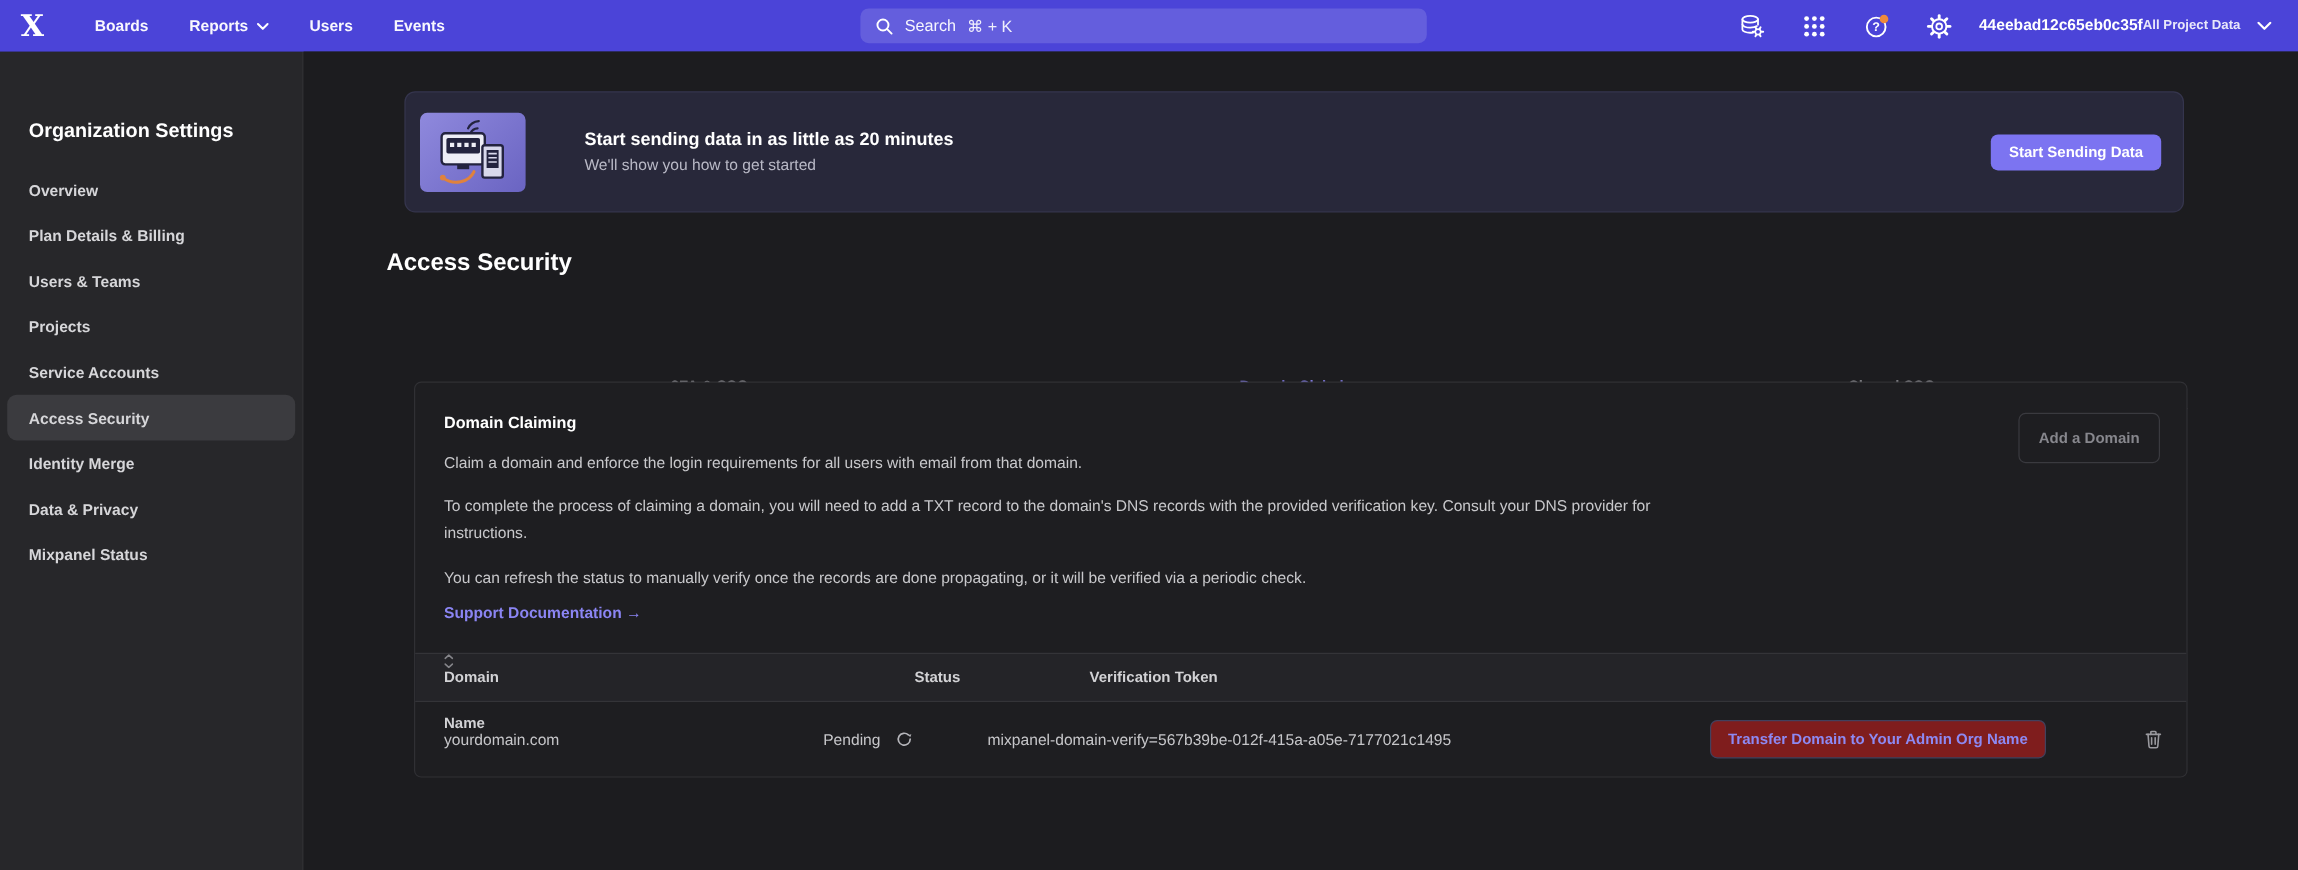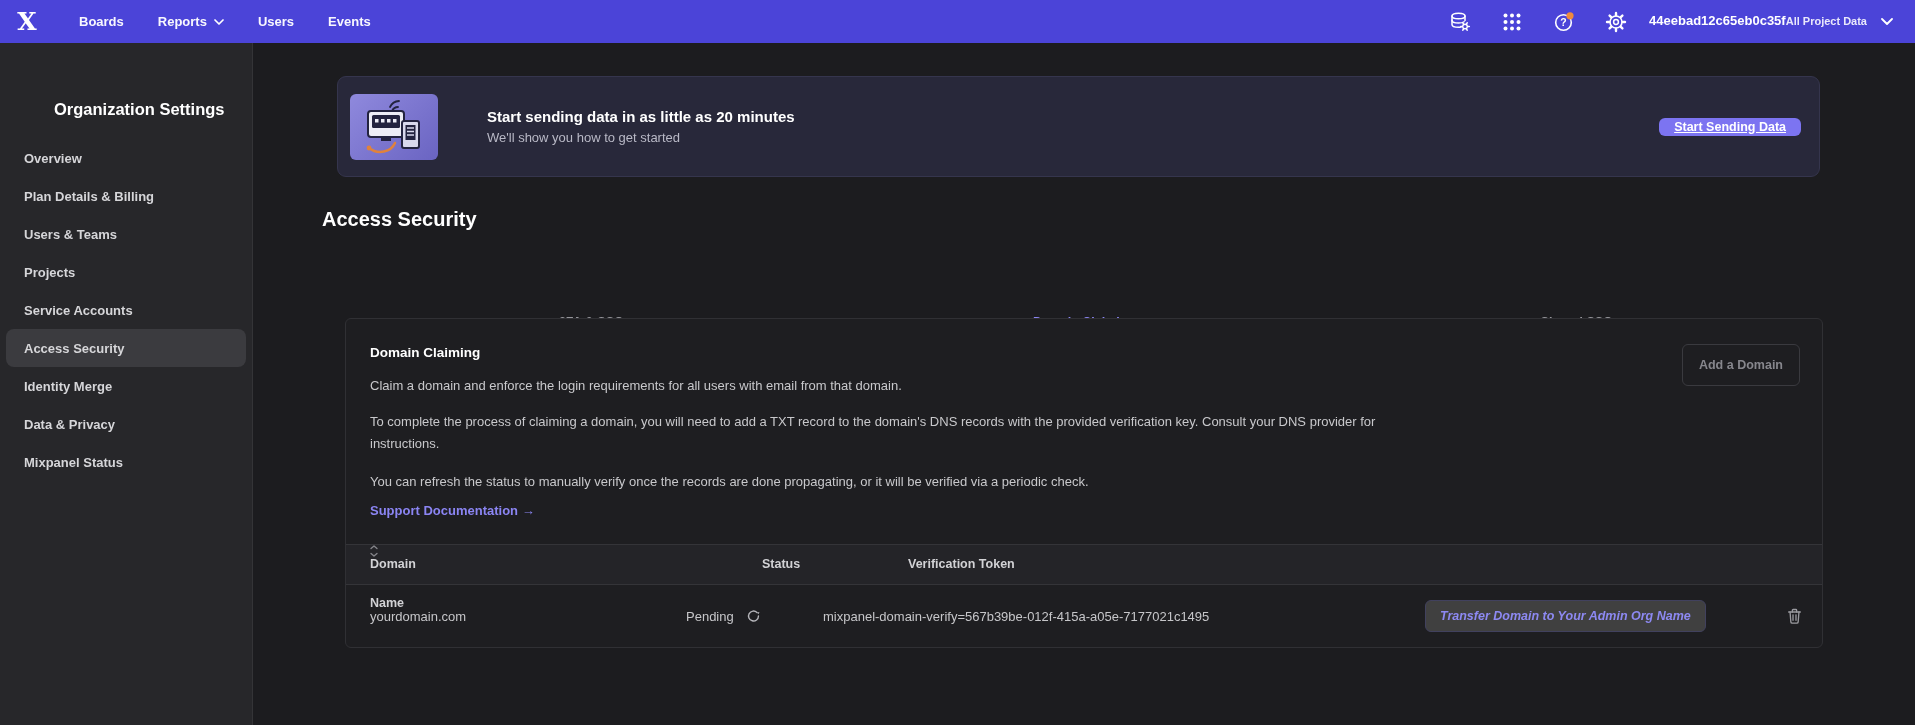--- a/index.html
+++ b/index.html
@@ -21,39 +21,39 @@
   .nav-icon { width:22px; height:22px; margin-left:30px; display:flex; align-items:center;
     justify-content:center; cursor:pointer; position:relative; }
   .project { margin-left:22px; display:flex; line-height:1.15; cursor:pointer; }
   .project-id { color:#fff; font-size:13px; font-weight:700; }
   .project-name { color:rgba(255,255,255,.88); font-size:11px; font-weight:700; margin-top:1px; }
   .proj-chevron { margin-left:14px; cursor:pointer; display:flex; }
 
   
   .layout { display:flex; height:682px; }
   .sidebar { width:253px; background:#27272a; border-right:1px solid #343437; padding-top:55px; flex:none; }
-  .sidebar-title { color:#fff; font-size:16.5px; font-weight:700; padding-left:24px; line-height:22px;margin-left:30px; }
+  .sidebar-title { color:#fff; font-size:16.5px; font-weight:700; padding-left:24px; line-height:22px; }
   .side-list { margin-top:19px; }
   .side-item { height:38px; display:flex; align-items:center; margin:0 6px; padding-left:18px;
     color:#d6d6d9; font-size:13px; font-weight:700; border-radius:8px; cursor:pointer; }
   .side-item.selected { background:#3b3b3f; }
 
   .main { position:relative; flex:1; background:#1c1c1f; }
 
   
   .banner { position:absolute; left:84px; top:33px; width:1483px; height:101px; background:#28283a;
     border:1px solid #35354d; border-radius:9px; display:flex; align-items:center; }
   .banner-art { width:88px; height:66px; margin-left:12px; border-radius:6px; flex:none;
     background:linear-gradient(135deg,#8f89dd,#6a64c2); overflow:hidden; }
   .banner-text { margin-left:49px; }
   .banner-title { color:#ffffff; font-size:15px; font-weight:700; }
   .banner-sub { color:#b9b9c6; font-size:13px; margin-top:5px; }
   .btn-primary { margin-left:auto; margin-right:18px; background:#7c74f1; color:#fff; border:none;
-    border-radius:6px; height:18px; padding:0 15px; font-size:12.5px; font-weight:700;
-    font-family:inherit; cursor:pointer;text-decoration:underline; }
+    border-radius:6px; height:30px; padding:0 15px; font-size:12.5px; font-weight:700;
+    font-family:inherit; cursor:pointer; }
 
   
   .page-title { position:absolute; left:69px; top:165px; color:#fff; font-size:20px; font-weight:700; }
   .tabs { position:absolute; left:92px; top:268px; width:1478px; height:30px; display:flex;
     border-bottom:1px solid #3a3a3e; }
   .tab { flex:1; text-align:center; font-size:12.5px; font-weight:700; color:#97979c;
     cursor:pointer; position:relative; line-height:22px; }
   .tab.active { color:#8b85f3; }
   .tab.active::after { content:""; position:absolute; left:50%; transform:translateX(-50%);
     bottom:-2px; width:36px; height:3px; border-radius:2px; background:#7c74f1; }
@@ -78,22 +78,22 @@
   .tbl-head span { position:absolute; top:0; line-height:39px; color:#d2d2d5; font-size:12.5px; font-weight:700; }
   .col-domain { left:24px; display:flex; align-items:center; gap:8px; }
   .col-status { left:416px; }
   .col-token  { left:562px; }
   .tbl-row { position:absolute; left:0; top:266px; width:100%; height:62px; }
   .tbl-row .cell { position:absolute; top:50%; transform:translateY(-50%); color:#c6c6c9; font-size:13px; }
   .cell-domain { left:24px; }
   .cell-status { left:340px; display:flex; align-items:flex-start; gap:12px; }
   .cell-token  { left:477px; }
   .btn-transfer { position:absolute; left:1079px; top:50%; transform:translateY(-50%); height:32px;
-    padding:0 14px; background:#404040; border:1px solid #41415e; border-radius:6px; color:#8d89f2;
-    font-size:12.5px; font-weight:700; font-family:inherit; cursor:pointer;font-style:italic; }
+    padding:0 14px; background:#7f1d1d; border:1px solid #41415e; border-radius:6px; color:#8d89f2;
+    font-size:12.5px; font-weight:700; font-family:inherit; cursor:pointer; }
   .trash { position:absolute; left:1440px; top:50%; transform:translateY(-50%); cursor:pointer; display:flex; }
 
   .refresh-btn { display:flex; cursor:pointer; }
   svg { display:block; }
 </style>
 </head>
 <body>
 
 <div class="navbar">
   <div class="logo">X</div>
@@ -111,20 +111,30 @@
       </span>
     </div>
     <div class="nav-item">
       <span>Users</span>
     </div>
     <div class="nav-item">
       <span>Events</span>
     </div>
   </div>
 
+  <div class="search">
+    <span>
+      <svg width="16" height="16" viewBox="0 0 16 16">
+          <circle cx="6.8" cy="6.8" r="4.6" fill="none" stroke="#fff" stroke-width="1.6"></circle>
+          <line x1="10.3" y1="10.3" x2="14" y2="14" stroke="#fff" stroke-width="1.6" stroke-linecap="round"></line>
+        </svg>
+    </span>
+    <span>Search</span>
+    <span class="shortcut">⌘ + K</span>
+  </div>
 
   <div class="nav-right">
     <div class="nav-icon">
       <svg width="22" height="22" viewBox="0 0 22 22" fill="none" stroke="#fff" stroke-width="1.5" stroke-linecap="round">
         <ellipse cx="9.5" cy="5" rx="6.5" ry="2.8"></ellipse>
         <path d="M3 5 v8.5 c0 1.55 2.9 2.8 6.5 2.8 .9 0 1.7-.08 2.5-.22"></path>
         <path d="M16 5 v4.6"></path>
         <path d="M3 9.3 c0 1.55 2.9 2.8 6.5 2.8 2.4 0 4.5-.55 5.6-1.35"></path>
         <circle cx="16" cy="15.5" r="2.3" stroke-width="1.4"></circle>
         <g stroke-width="1.6">

